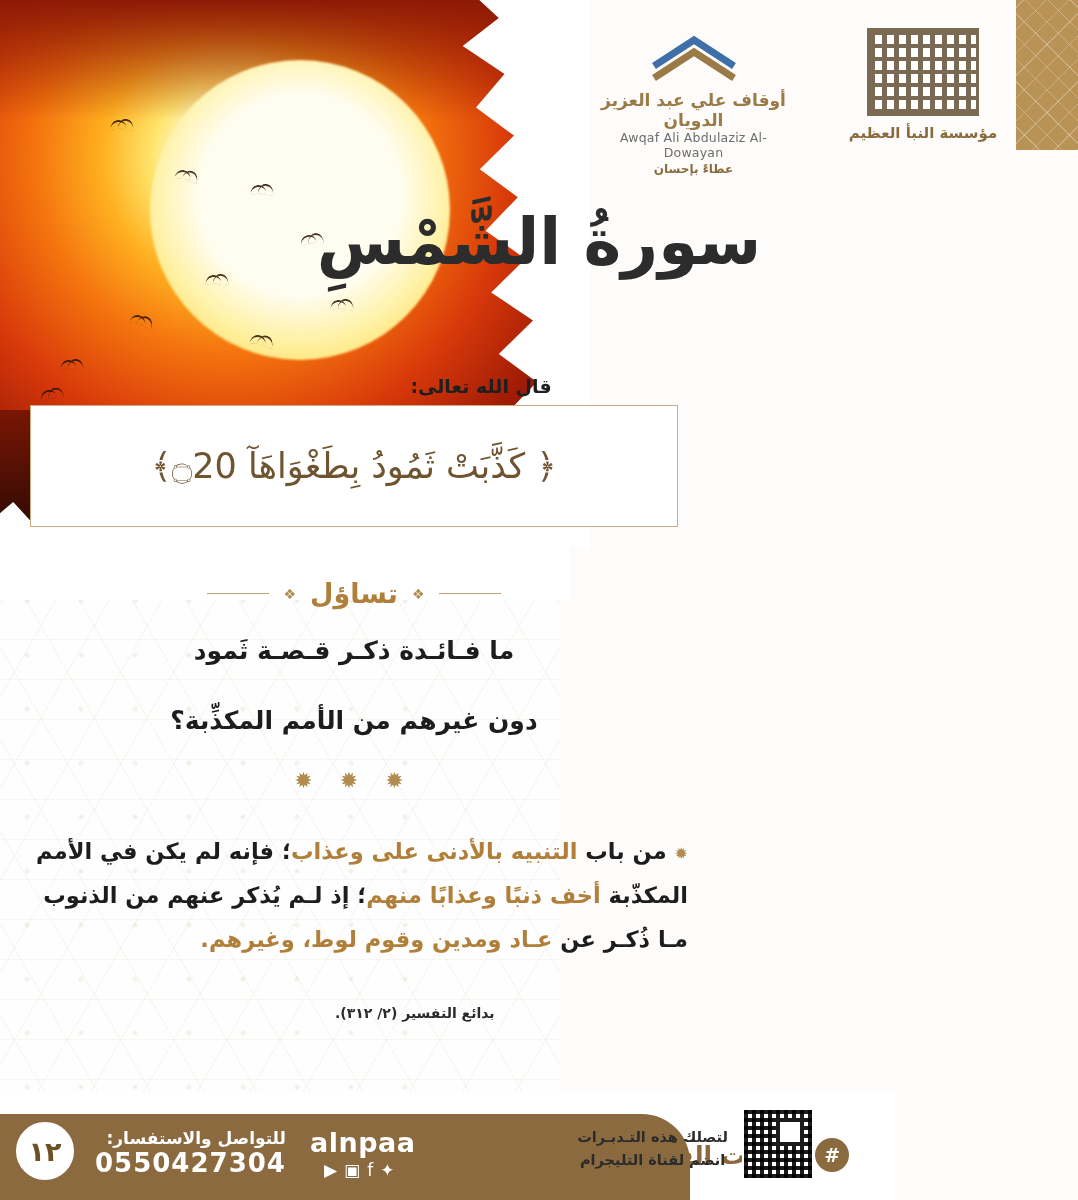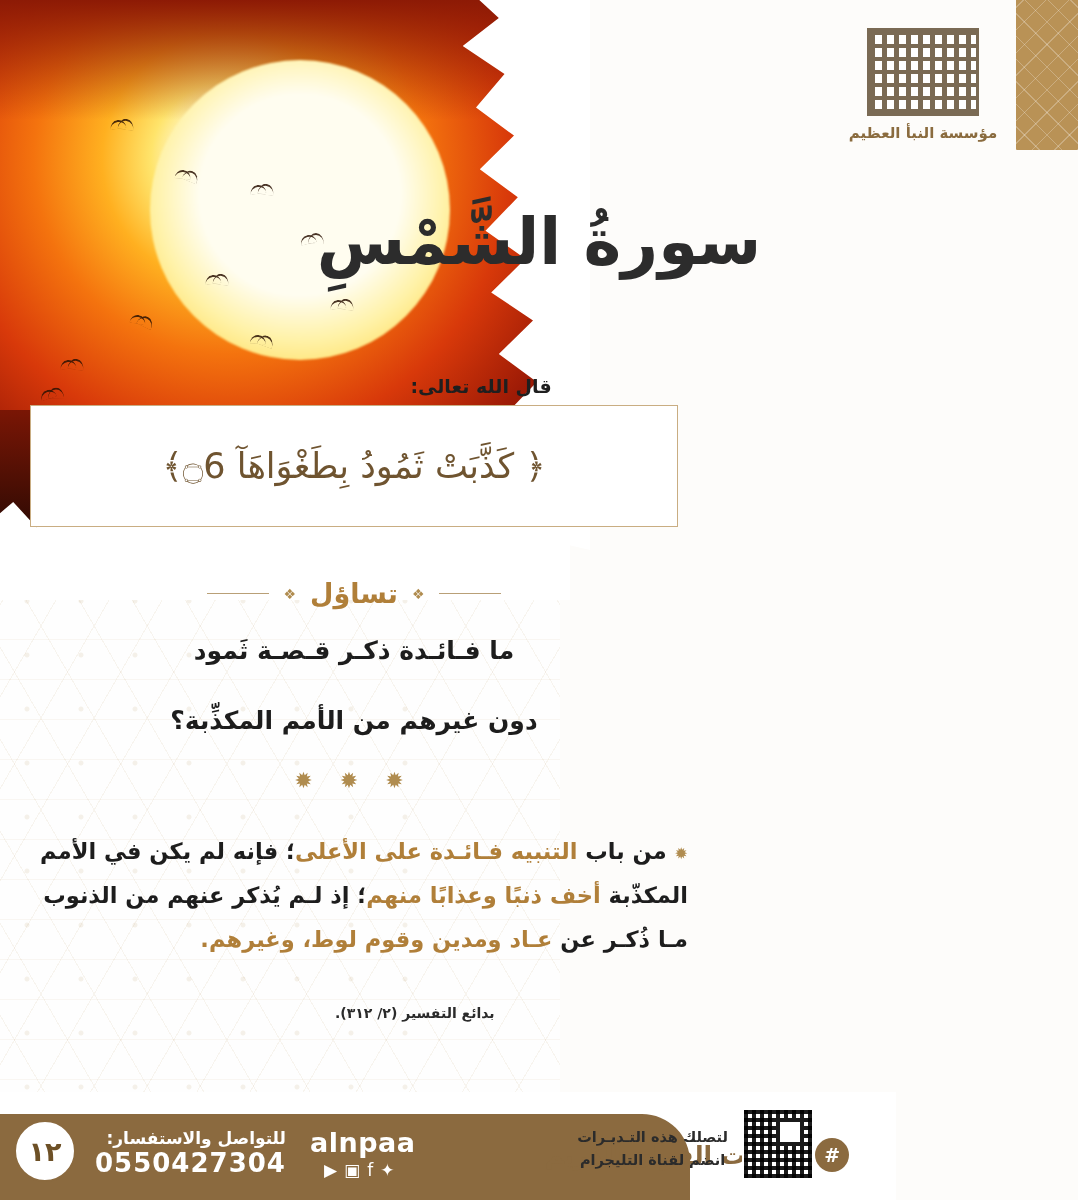--- a/index.html
+++ b/index.html
@@ -340,47 +340,56 @@
   <div class="torn-right"></div>
   <div class="torn-bottom"></div>
 
   <div class="logos">
 
     <div class="logo-nabaa">
       <div class="mark"></div>
       <div class="name">مؤسسة النبأ العظيم</div>
     </div>
 
+    <div class="logo-awqaf">
+      <svg class="chev-svg" width="92" height="54" viewBox="0 0 92 54">
+        <path d="M6 34 L46 8 L86 34" fill="none" stroke="#3f6fa8" stroke-width="7"></path>
+        <path d="M6 46 L46 20 L86 46" fill="none" stroke="#9a7a46" stroke-width="7"></path>
+      </svg>
+      <div class="ar">أوقاف علي عبد العزيز الدويان</div>
+      <div class="en">Awqaf Ali Abdulaziz Al-Dowayan</div>
+      <div class="tag">عطاءً بإحسان</div>
+    </div>
 
   </div>
 
   <div class="surah-title">سورةُ الشَّمْسِ</div>
 
   <div class="qaal">قال الله تعالى:</div>
 
   <div class="ayah-box">
-    <div class="ayah-text">﴿ كَذَّبَتْ ثَمُودُ بِطَغْوَاهَآ ۝6﴾</div>
+    <div class="ayah-text">﴿ كَذَّبَتْ ثَمُودُ بِطَغْوَاهَآ ۝20﴾</div>
   </div>
 
   <div class="q-head">
     <span class="line"></span>
     <span class="dia">❖</span>
     <span class="label">تساؤل</span>
     <span class="dia">❖</span>
     <span class="line"></span>
   </div>
 
   <div class="q-line l2">دون غيرهم من الأمم المكذِّبة؟</div>
   <div class="q-line l1">ما فـائـدة ذكـر قـصـة ثَمود</div>
 
   <div class="stars">✹ ✹ ✹</div>
 
   <div class="answer">
     <span class="star">✹</span>
-    <span>من باب </span><span class="hl">التنبيه فـائـدة على الأعلى</span><span>؛ فإنه لم يكن في الأمم المكذّبة </span><span class="hl">أخف ذنبًا وعذابًا منهم</span><span>؛ إذ لـم يُذكر عنهم من الذنوب مـا ذُكـر عن </span><span class="hl">عـاد ومدين وقوم لوط، وغيرهم.</span>
+    <span>من باب </span><span class="hl">التنبيه بالأدنى على وعذاب</span><span>؛ فإنه لم يكن في الأمم المكذّبة </span><span class="hl">أخف ذنبًا وعذابًا منهم</span><span>؛ إذ لـم يُذكر عنهم من الذنوب مـا ذُكـر عن </span><span class="hl">عـاد ومدين وقوم لوط، وغيرهم.</span>
   </div>
 
   <div class="source">بدائع التفسير (٢/ ٣١٢).</div>
 
   <div class="footer">
     <div class="footer-bar"></div>
 
     <div class="page-num">١٢</div>
 
     <div class="contact">

